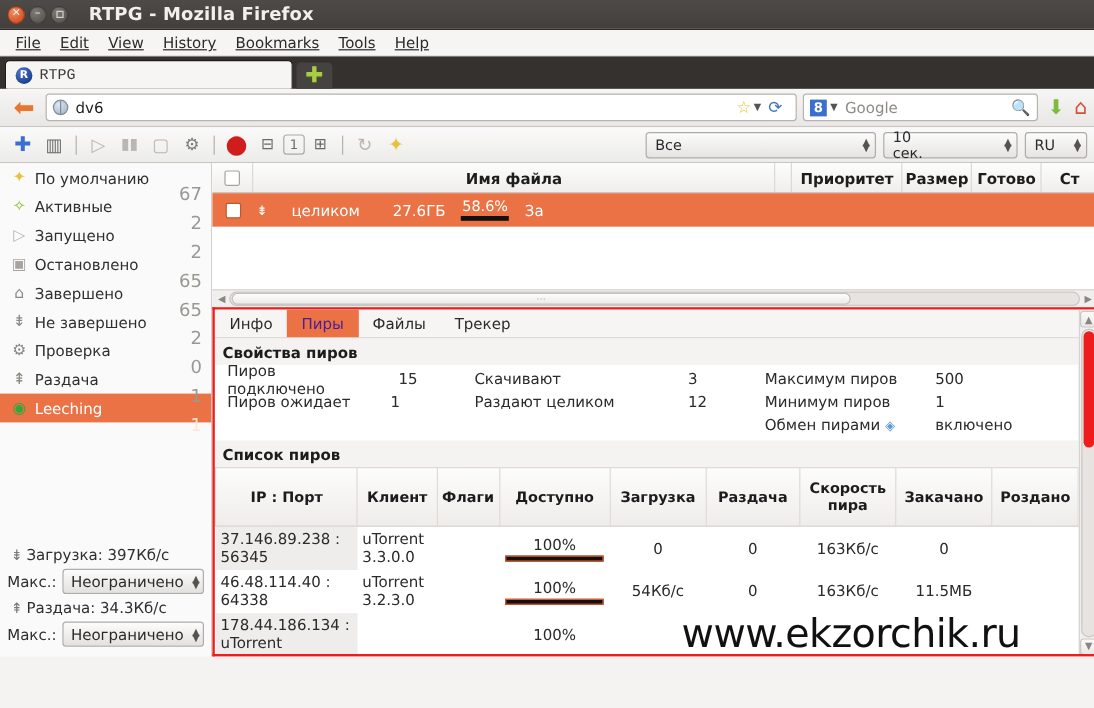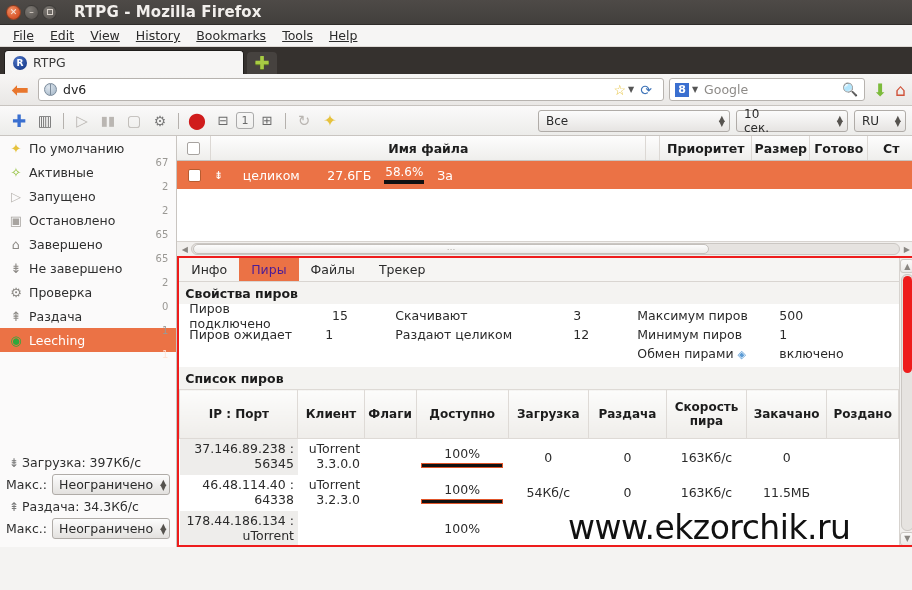--- a/index.html
+++ b/index.html
@@ -54,21 +54,21 @@
     display: flex; align-items: center; padding: 0 8px;
     border: 1px solid #1f1d1b; border-bottom: none;
   }
   .tab .favicon {
     width: 14px; height: 14px; border-radius: 50%;
     background: radial-gradient(circle at 35% 30%, #4f76c8, #1b3f8f 75%);
     color: #fff; font-size: 9px; font-weight: bold;
     display: flex; align-items: center; justify-content: center;
     margin-right: 6px; flex: 0 0 auto;
   }
-  .tab .tablabel { font-size: 12.5px; color: #3a3a3a; }
+  .tab .tablabel { font-size: 12.5px; color: #3a3a3a; font-family: Liberation Mono, monospace; }
   .newtab {
     width: 30px; height: 22px; margin-left: 3px;
     background: #46423f; border-radius: 4px 4px 0 0;
     display: flex; align-items: center; justify-content: center;
   }
   .plusglyph { color: #a8cc44; font-size: 18px; font-weight: bold; line-height: 1;
                text-shadow: 0 1px 0 #5f7a1e; }
 
   
   .navbar {
@@ -131,21 +131,21 @@
 
   
   .sidebar { width: 189px; background: #fbfafa; border-right: 1px solid #c9c5c1;
              display: flex; flex-direction: column; }
   .sidelist { flex: 1 1 auto; }
   .sideitem { height: 24px; display: flex; align-items: center; padding: 0 8px 0 6px;
               font-size: 12.5px; color: #2f2f2f; }
   .sideitem.active { background: #eb7245; color: #fff; }
   .sideitem .sicon { width: 20px; text-align: center; font-size: 13px; flex: 0 0 auto; }
   .sideitem .slabel { flex: 1 1 auto; margin-left: 3px; }
-  .sideitem .scount { color: #9a9894; font-size: 10px; margin-top: 28px; }
+  .sideitem .scount { color: #9a9894; font-size: 15px; margin-top: 28px; }
   .sideitem.active .scount { color: #ffe3d6; }
   .sidefoot { padding: 4px 0 6px 0; }
   .speedrow { display: flex; align-items: center; padding: 2px 6px; font-size: 12.5px; color: #2f2f2f; }
   .speedrow .sicon { width: 16px; text-align: center; font-size: 12px; color:#777; }
   .limrow { display: flex; align-items: center; padding: 2px 6px 2px 6px; font-size: 12.5px; }
   .limrow .lbl { margin-right: 5px; color: #2f2f2f; }
   .limcombo {
     flex: 1 1 auto; height: 21px;
     background: linear-gradient(to bottom,#fcfcfc,#e3e1df);
     border: 1px solid #b0aca8; border-radius: 3px;
@@ -227,21 +227,21 @@
   
   .ptablewrap { flex: 1 1 auto; display: flex; flex-direction: column; overflow: hidden; }
   .ptbl { width: 100%; border-collapse: collapse; table-layout: fixed; }
   .ptbl th {
     background: linear-gradient(to bottom,#fcfcfb,#efedea);
     border: 1px solid #dedad6;
     font-size: 12px; font-weight: bold; color: #1c1c1c;
     height: 49px; vertical-align: middle; padding: 2px 3px; text-align: center;
   }
   .ptbl td { font-size: 12.5px; color: #2b2b2b; padding: 2px 4px;
-             vertical-align: top; height: 36px; text-align: right; }
+             vertical-align: top; height: 36px; }
   .ptbl tr.alt td.ipcell { background: #eeedeb; }
   .ptbl td.ipcell { white-space: normal; line-height: 15px; }
   .ptbl td.ccell { line-height: 15px; }
   .ptbl td.avail { text-align: center; vertical-align: middle; }
   .availpct { font-size: 12.5px; }
   .availbar { width: 82px; height: 5px; background: #111; border: 1px solid #e0552a;
               margin: 2px auto 0 auto; }
   .ptbl td.num { text-align: center; vertical-align: middle; }
 
   

